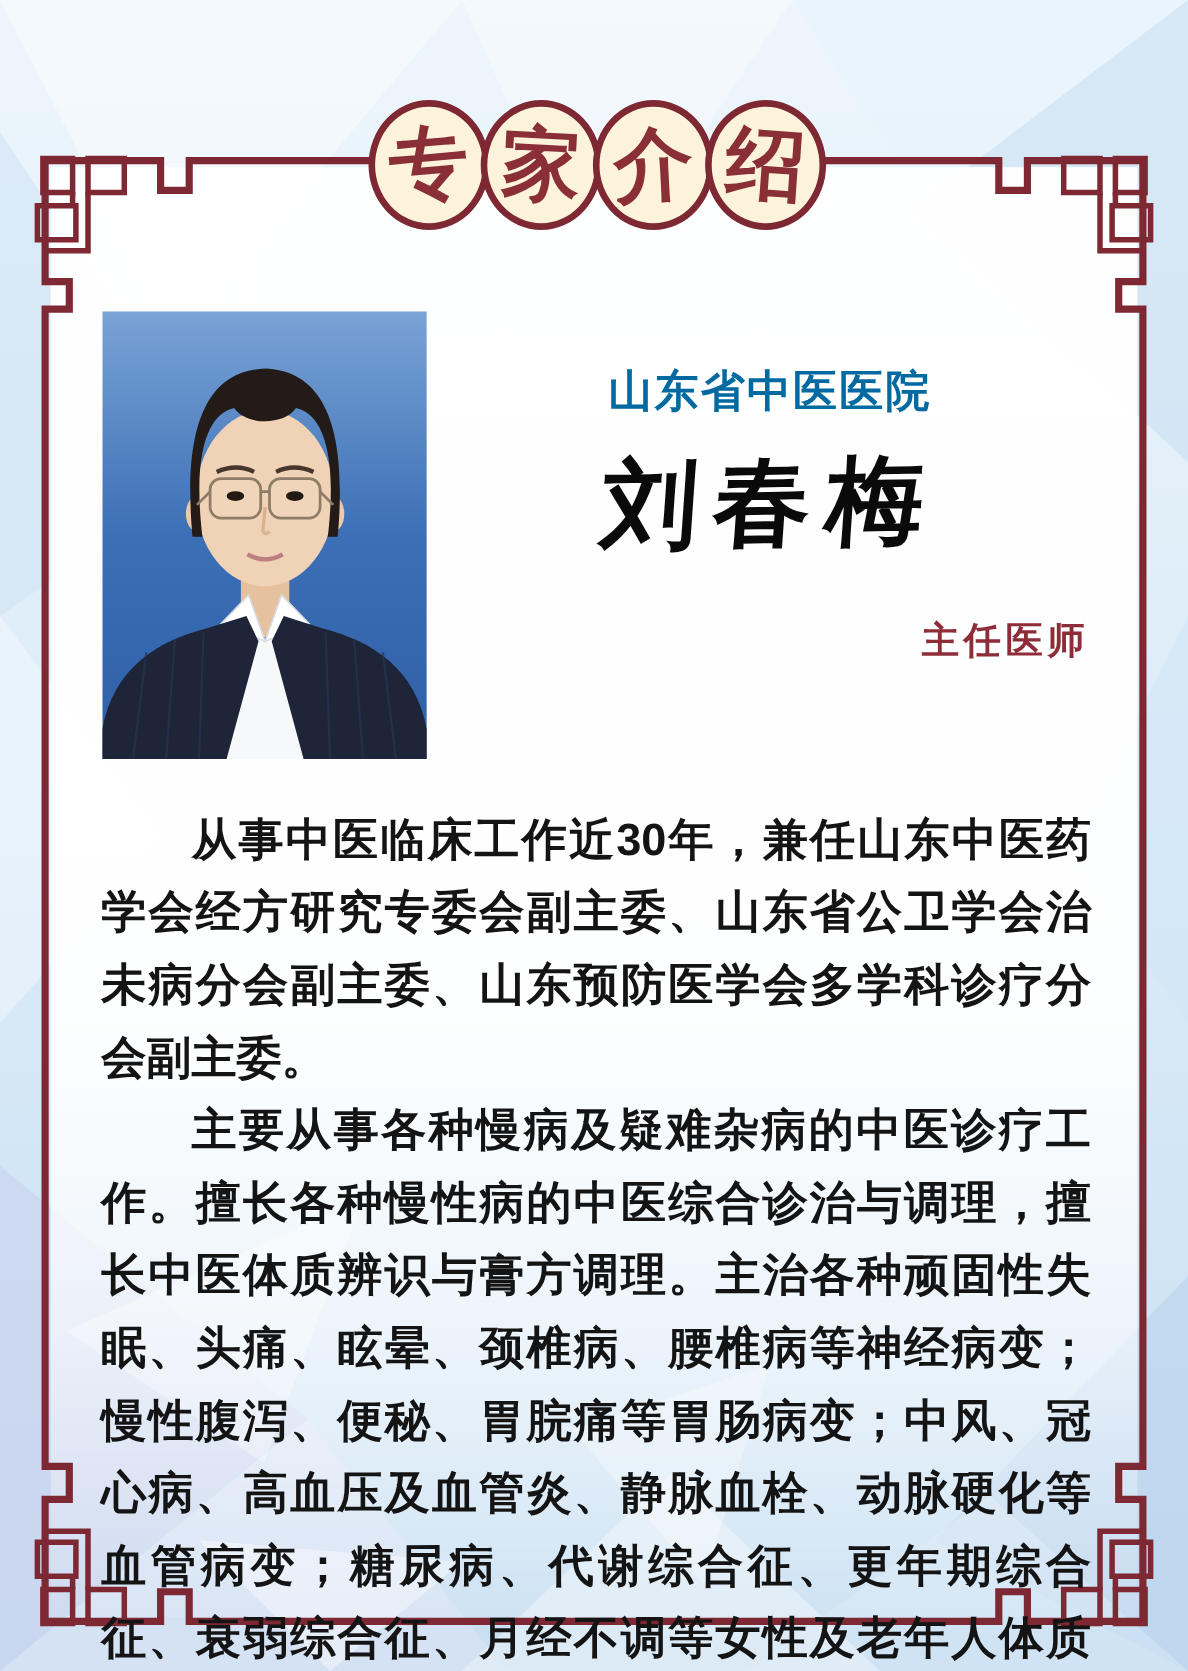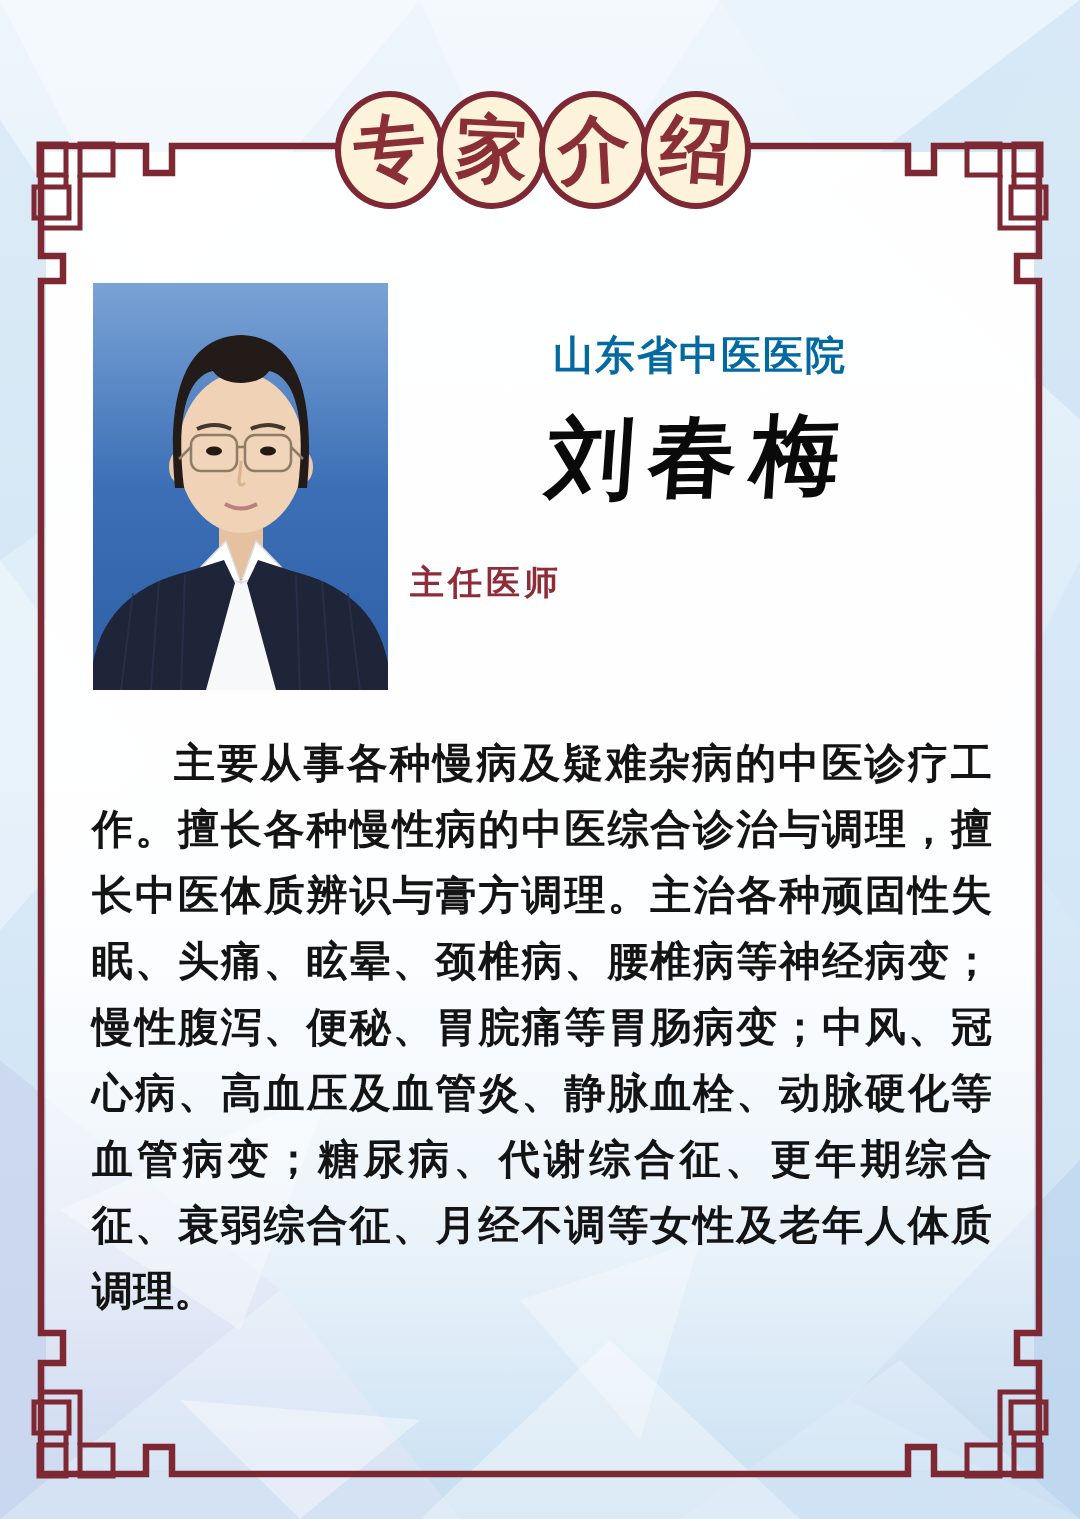--- a/index.html
+++ b/index.html
@@ -44,21 +44,21 @@
     position:absolute;left:410px;top:328px;width:580px;text-align:center;
     font-family:"Liberation Serif",serif;font-weight:700;font-size:40px;
     color:#0369a1;letter-spacing:2px;
   }
   .expert-name{
     position:absolute;left:410px;top:398px;width:580px;text-align:center;
     font-family:"Liberation Serif",serif;font-weight:700;font-size:88px;
     color:#0a0a0a;letter-spacing:14px;transform:skewX(-5deg) rotate(-1deg);
   }
   .job-title{
-    position:absolute;left:410px;top:560px;width:580px;text-align:left;
+    position:absolute;left:410px;top:560px;width:580px;text-align:right;
     font-family:"Liberation Serif",serif;font-weight:700;font-size:34px;
     color:#8e2d38;letter-spacing:4px;
   }
 
   
   .bio{
     position:absolute;left:92px;top:730px;width:900px;
     color:#141414;font-size:41px;line-height:66px;font-weight:700;
     text-align:justify;
   }
@@ -189,16 +189,17 @@
           <path d="M 203,292 L 207,407"></path>
       </g>
     </svg>
   </div>
 
   <div class="hospital">山东省中医医院</div>
   <div class="expert-name">刘春梅</div>
   <div class="job-title">主任医师</div>
 
   <div class="bio">
+    <p>从事中医临床工作近30年，兼任山东中医药学会经方研究专委会副主委、山东省公卫学会治未病分会副主委、山东预防医学会多学科诊疗分会副主委。</p>
     <p>主要从事各种慢病及疑难杂病的中医诊疗工作。擅长各种慢性病的中医综合诊治与调理，擅长中医体质辨识与膏方调理。主治各种顽固性失眠、头痛、眩晕、颈椎病、腰椎病等神经病变；慢性腹泻、便秘、胃脘痛等胃肠病变；中风、冠心病、高血压及血管炎、静脉血栓、动脉硬化等血管病变；糖尿病、代谢综合征、更年期综合征、衰弱综合征、月经不调等女性及老年人体质调理。</p>
   </div>
 
 </div>
 
 </body></html>

